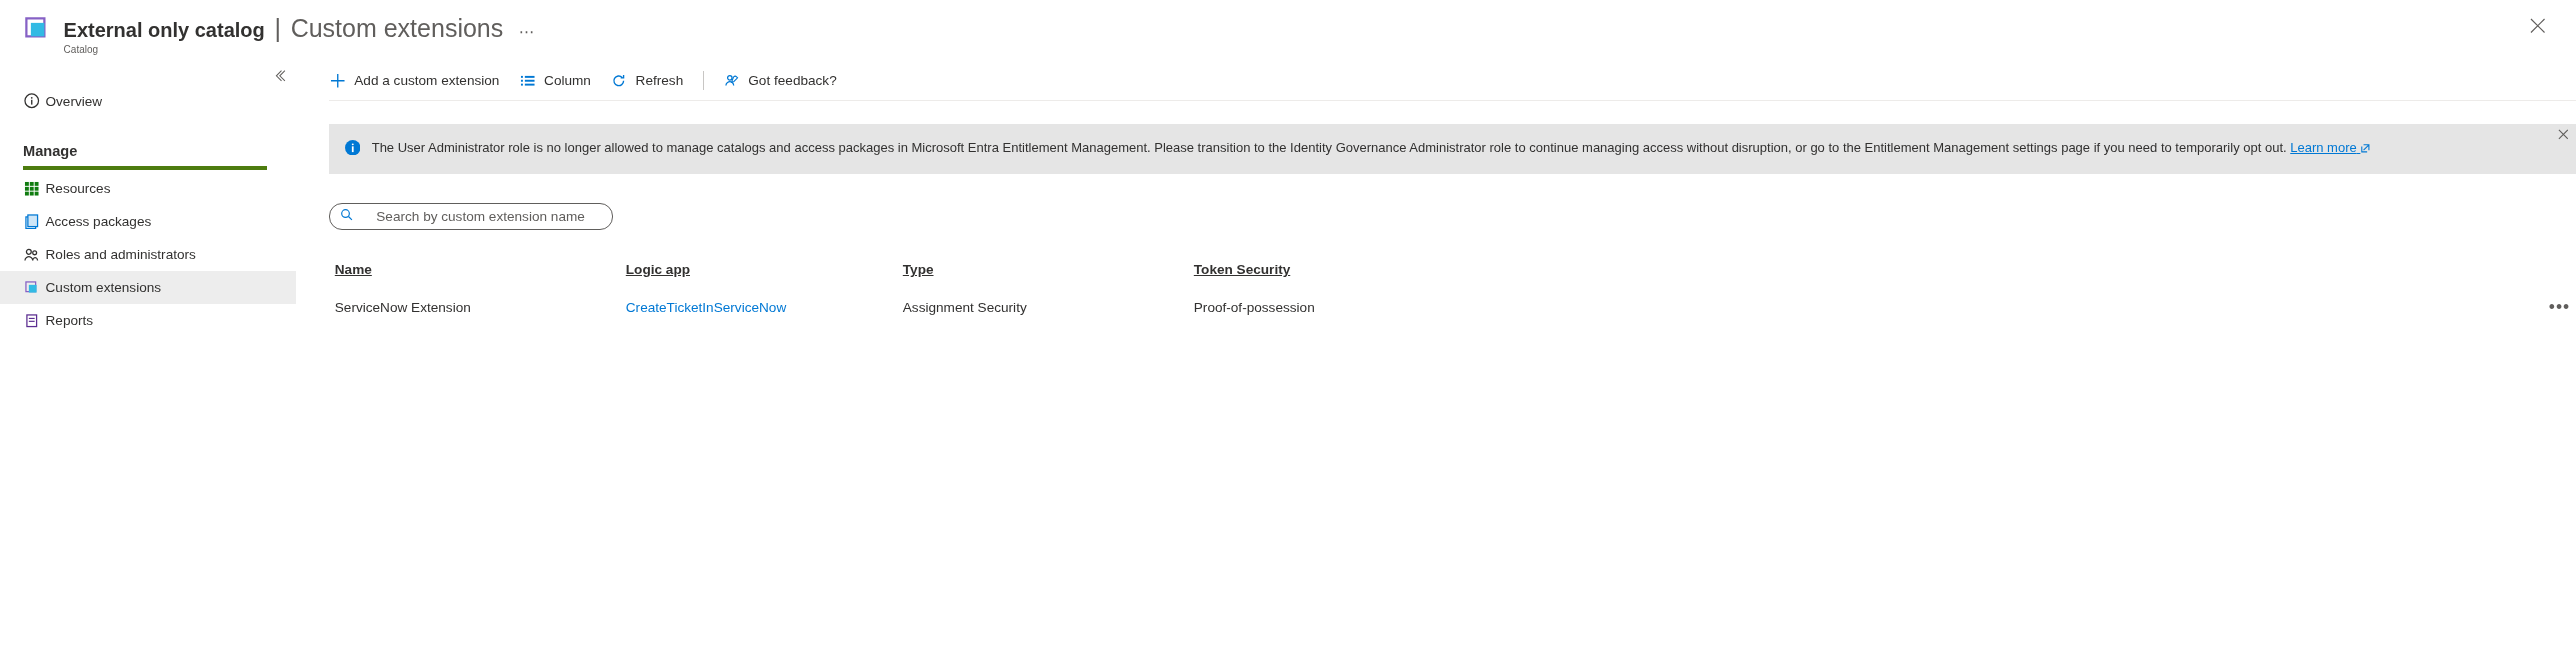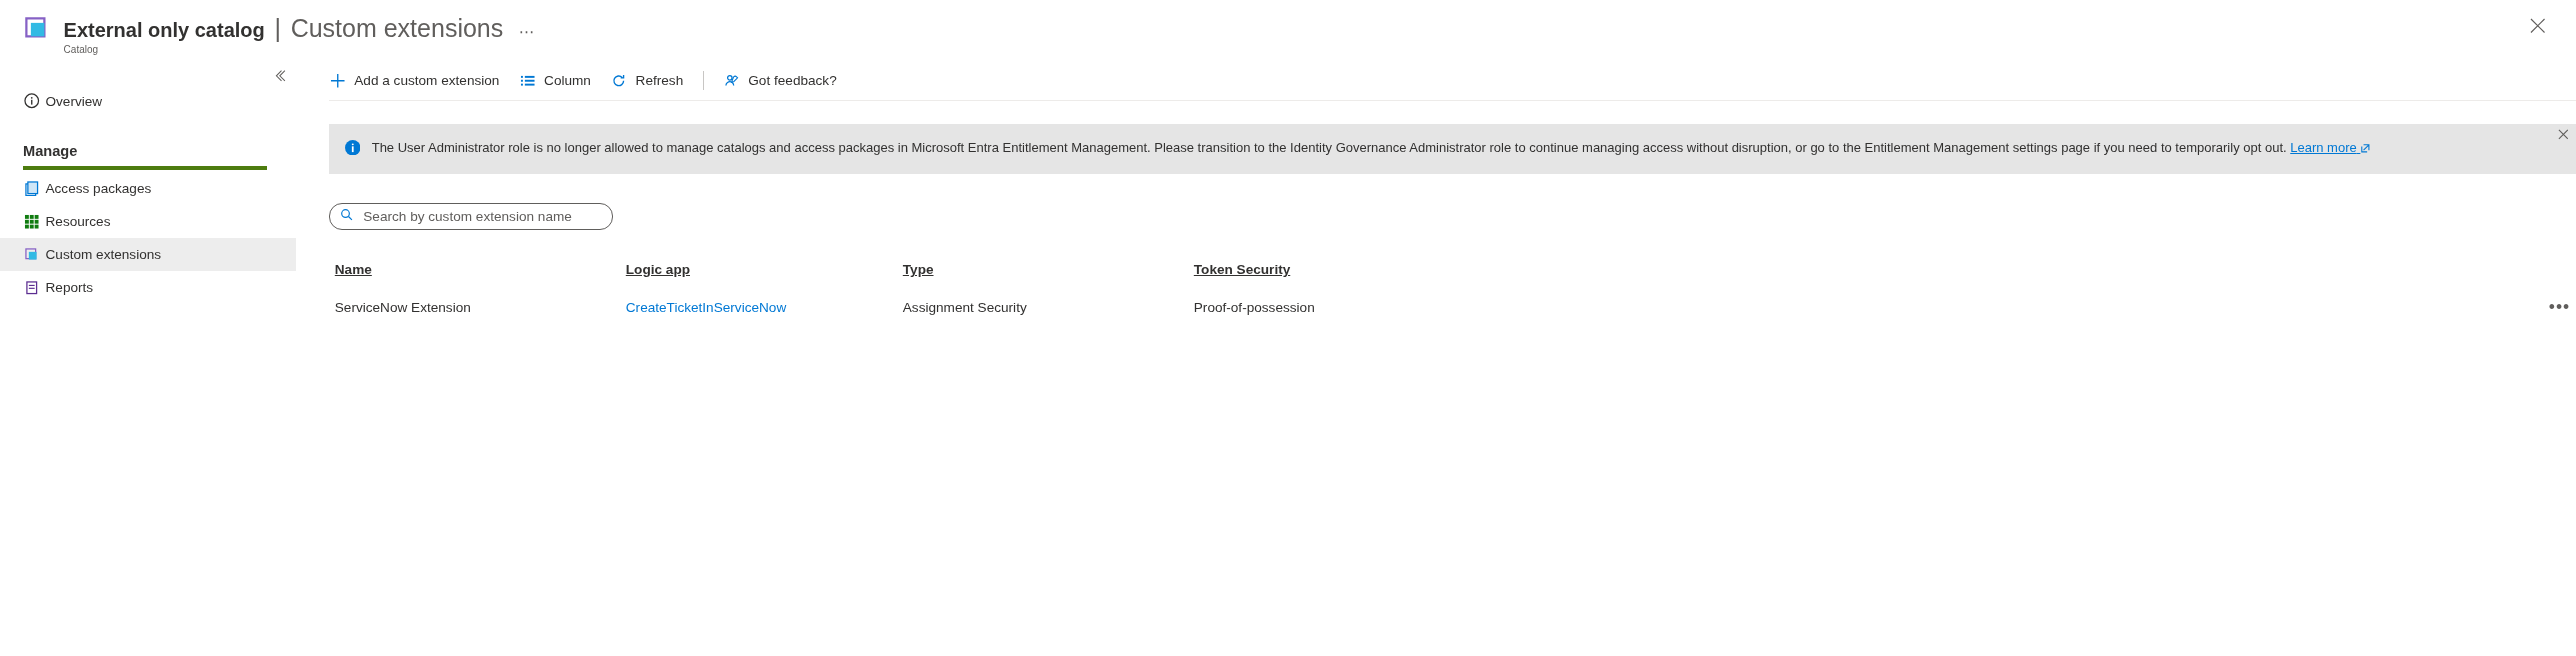--- a/index.html
+++ b/index.html
@@ -184,21 +184,21 @@
       font-size: 13.6px;
     }
     .search-box {
       margin-top: 29px;
       display: flex;
       align-items: center;
       border: 1px solid #605e5c;
       border-radius: 13px;
       width: 284px;
       padding: 3.9px 9.7px;
-      gap: 10px;
+      gap: 23px;
     }
     .search-box input {
       border: none;
       outline: none;
       flex: 1;
       font-size: 13.6px;
       color: #323130;
       background: transparent;
     }
     .search-box input::placeholder { color: #605e5c; }
@@ -275,44 +275,54 @@
             </svg>
         </span>
         <span>Overview</span>
       </div>
 
       <div class="sidebar-heading">Manage</div>
 
       <div class="sidebar-item">
         <span class="icon">
           <svg viewBox="0 0 16 16" width="15.5" height="15.5">
-              <rect x="2" y="3" width="10" height="12" fill="#fff" stroke="#0078d4" stroke-width="1.3"></rect>
-              <rect x="4" y="1" width="10" height="12" fill="#cfe6f7" stroke="#0078d4" stroke-width="1.3"></rect>
-            </svg>
-        </span>
-        <span>Access packages</span>
-      </div>
-
-      <div class="sidebar-item">
-        <span class="icon">
-          <svg viewBox="0 0 16 16" width="15.5" height="15.5">
             <rect x="1" y="1" width="4" height="4" fill="#107c10"></rect>
               <rect x="6" y="1" width="4" height="4" fill="#107c10"></rect>
               <rect x="11" y="1" width="4" height="4" fill="#107c10"></rect>
             <rect x="1" y="6" width="4" height="4" fill="#107c10"></rect>
               <rect x="6" y="6" width="4" height="4" fill="#107c10"></rect>
               <rect x="11" y="6" width="4" height="4" fill="#107c10"></rect>
             <rect x="1" y="11" width="4" height="4" fill="#107c10"></rect>
               <rect x="6" y="11" width="4" height="4" fill="#107c10"></rect>
               <rect x="11" y="11" width="4" height="4" fill="#107c10"></rect>
           </svg>
         </span>
         <span>Resources</span>
       </div>
 
+      <div class="sidebar-item">
+        <span class="icon">
+          <svg viewBox="0 0 16 16" width="15.5" height="15.5">
+              <rect x="2" y="3" width="10" height="12" fill="#fff" stroke="#0078d4" stroke-width="1.3"></rect>
+              <rect x="4" y="1" width="10" height="12" fill="#cfe6f7" stroke="#0078d4" stroke-width="1.3"></rect>
+            </svg>
+        </span>
+        <span>Access packages</span>
+      </div>
+
+      <div class="sidebar-item">
+        <span class="icon">
+          <svg viewBox="0 0 16 16" width="15.5" height="15.5">
+              <circle cx="5" cy="5" r="2.5" fill="none" stroke="#323130" stroke-width="1.3"></circle>
+              <circle cx="11" cy="6" r="2" fill="none" stroke="#323130" stroke-width="1.3"></circle>
+              <path d="M1 14c0-3 3-4 4-4s4 1 4 4 M9 14c0-2.5 2-3 2.5-3s2.5 .5 2.5 3" fill="none" stroke="#323130" stroke-width="1.3"></path>
+            </svg>
+        </span>
+        <span>Roles and administrators</span>
+      </div>
 
       <div class="sidebar-item selected">
         <span class="icon">
           <svg viewBox="0 0 16 16" width="15.5" height="15.5">
               <rect x="2" y="2" width="10" height="10" fill="none" stroke="#8661c5" stroke-width="1.3"></rect>
               <rect x="5" y="5" width="8" height="8" fill="#32bae4"></rect>
             </svg>
         </span>
         <span>Custom extensions</span>
       </div>

